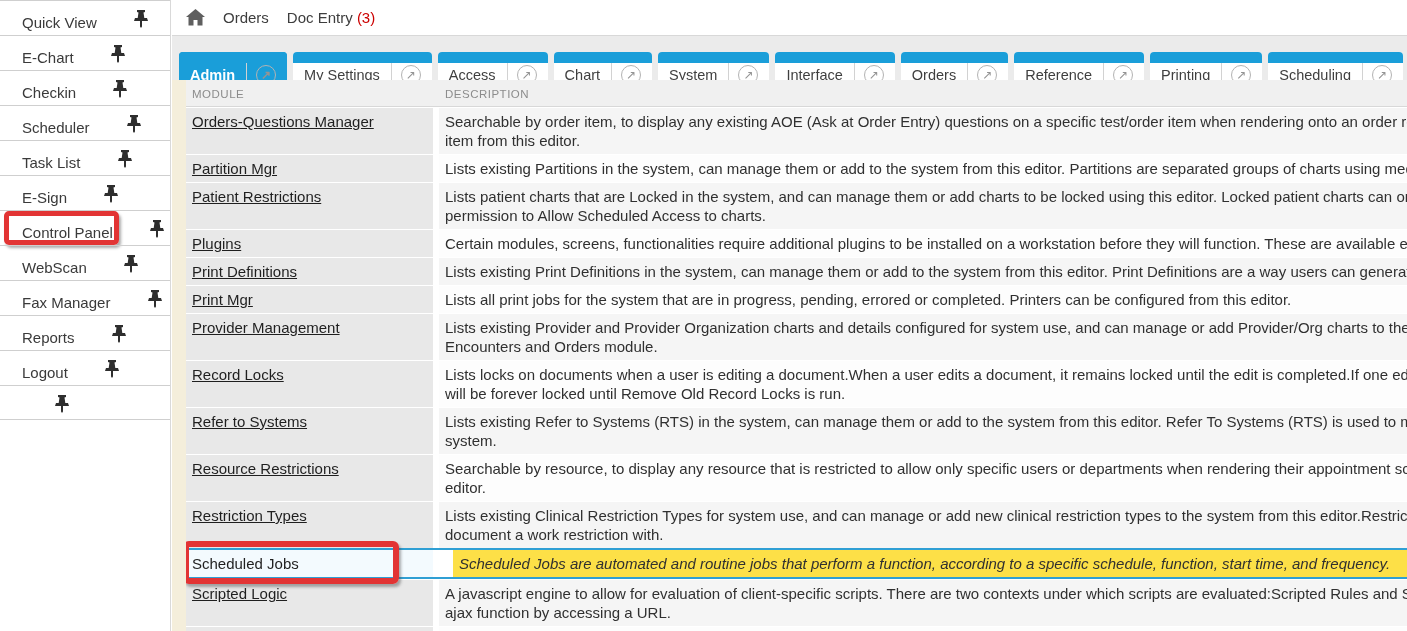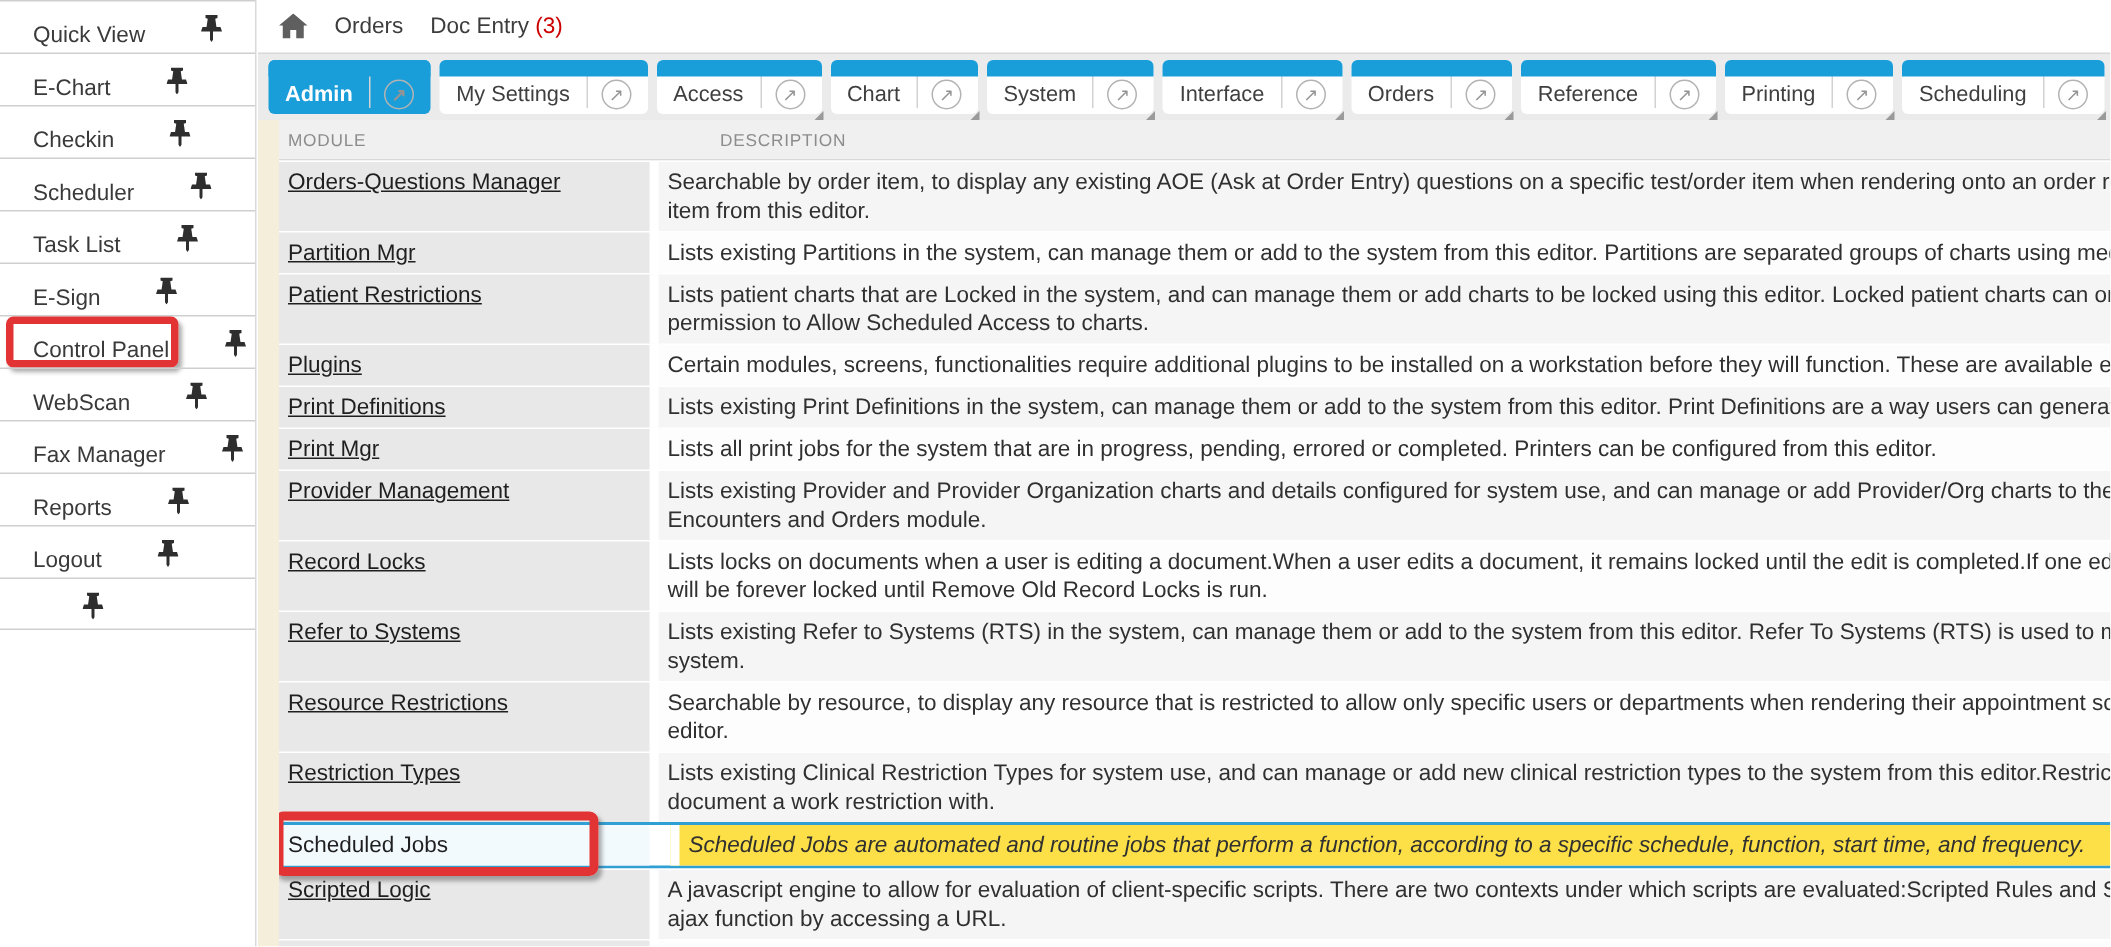--- a/index.html
+++ b/index.html
@@ -26,40 +26,40 @@
     display:flex; align-items:center; padding-left:14px; gap:18px;
     font-size:15px; color:#3d3d3d; }
   .crumb { cursor:pointer; }
   .crumb-badge { color:#cc0000; }
 
   
   .tabbar { height:44px; background:#ebebeb; display:flex; align-items:flex-start;
     padding:4px 0 0 7px; gap:6px; }
   .tab { position:relative; height:36px; background:#fff; border-radius:4px;
     display:flex; align-items:center; padding:10px 11px 0 11px;
-    font-size:14.5px; color:#3f3f3f; cursor:pointer; white-space:nowrap; }
+    font-size:14.5px; color:#3f3f3f; cursor:pointer; white-space:nowrap;margin-top:12px; }
   .tab::before { content:""; position:absolute; left:0; top:0; right:0; height:11px;
     background:#1a9ed9; border-radius:4px 4px 0 0; }
   .tab.active { background:#1a9ed9; color:#fff; font-weight:bold; }
   .tab-extra { display:flex; align-items:center; margin-left:11px; }
   .tab-sep { width:1px; height:25px; background:#d2d2d2; margin-top:-8px; }
   .popout { width:20px; height:20px; border:1px solid #b3b3b3; border-radius:50%;
     color:#949494; font-size:12px; line-height:18px; text-align:center;
     margin-left:9px; cursor:pointer; }
   .tab-corner { position:absolute; right:-1px; bottom:-5px; width:0; height:0;
     border-style:solid; border-width:0 0 7px 7px;
     border-color:transparent transparent #9a9a9a transparent; }
 
   
   .content { position:absolute; top:80px; bottom:0; left:0; right:0;
     background:#fff; display:flex; }
   .beige-strip { flex:0 0 14px; background:#f4eedb; }
   .table { flex:1; overflow:hidden; }
   .t-head { height:27px; background:#f0f0f0; border-bottom:1px solid #d8d8d8;
-    display:flex; font-size:11.5px; letter-spacing:.5px; color:#8c8c8c;gap:35px; }
+    display:flex; font-size:11.5px; letter-spacing:.5px; color:#8c8c8c; }
   .t-head .h-mod { flex:0 0 247px; padding:8px 0 0 6px; }
   .t-head .h-desc { flex:1; padding:8px 0 0 12px; }
   .t-row { display:flex; border-top:1px solid #ffffff; }
   .cell-mod { position:relative; flex:0 0 247px; background:#e8e8e8;
     padding:5px 0 4px 6px; font-size:15px; }
   .mod-link { color:#1f1f1f; text-decoration:underline; cursor:pointer; }
   .t-row.hl .mod-link { text-decoration:none; }
   .cell-desc { flex:1; border-left:6px solid #fff; padding:4px 0 4px 6px;
     font-size:15px; color:#303030; overflow:hidden; }
   .t-row.odd  .cell-desc { background:#f5f5f5; }

